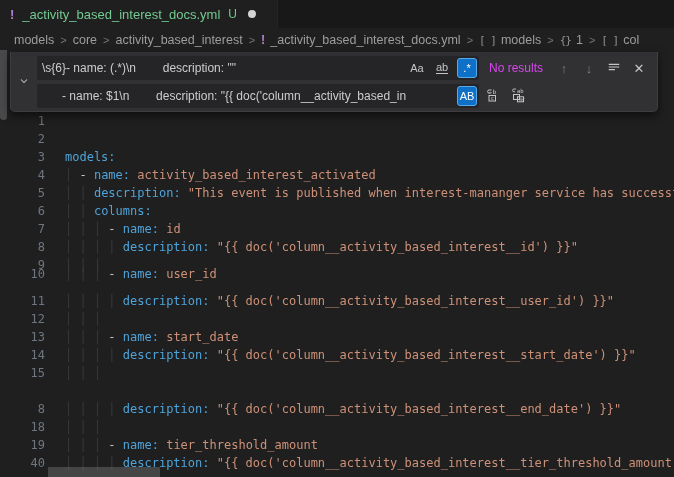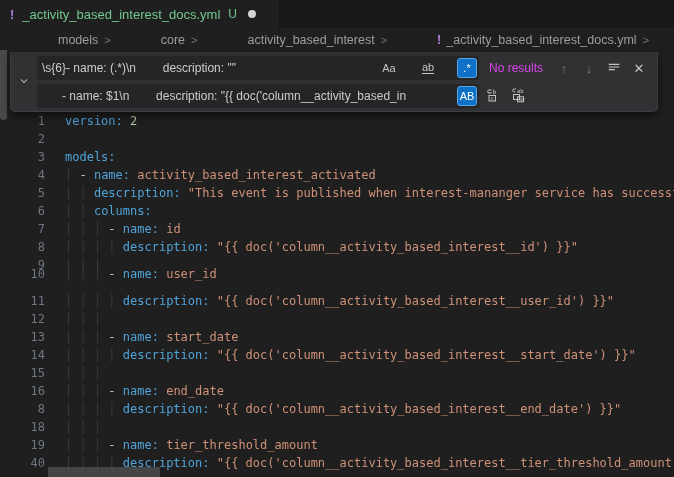--- a/index.html
+++ b/index.html
@@ -13,39 +13,39 @@
   .tab{width:278px;height:28px;background:#1f1f1f;display:flex;align-items:center;
        padding:0 10px;box-sizing:border-box;border-right:1px solid #252526;}
   .tab-file-icon{color:#b180d7;font-weight:bold;font-size:13px;margin-right:8px;}
   .tab-title{color:#73c991;font-size:13px;white-space:nowrap;}
   .tab-git{color:#73c991;font-size:12px;margin-left:8px;}
   .tab-dot{width:8px;height:8px;border-radius:50%;background:#d4d4d4;margin-left:11px;flex:none;}
   
   .breadcrumbs{position:absolute;left:0;top:28px;width:674px;height:24px;background:#1f1f1f;
     display:flex;align-items:center;padding-left:14px;box-sizing:border-box;
     font-size:12.5px;color:#9d9d9d;white-space:nowrap;overflow:hidden;}
-  .bc-item{display:inline-flex;align-items:center;margin-left:44px;}
+  .bc-item{display:inline-flex;align-items:center;}
   .bc-sep{margin:0 6px;color:#767676;font-size:11px;}
   .bc-ic{margin-right:5px;}
   .bc-ic-alert{color:#b180d7;font-weight:bold;}
   .bc-ic-array,.bc-ic-object{color:#8f8f8f;font-size:11px;font-family:"DejaVu Sans Mono",monospace;letter-spacing:-1px;}
   
   .sash{position:absolute;left:0;top:50px;width:7px;height:70px;background:#4a4a4c;border-radius:0 0 4px 4px;}
   
   .find-widget{position:absolute;left:10px;top:52px;width:648px;height:60px;
     background:#313134;border:1px solid #3c3c41;border-top:none;border-radius:0 0 5px 5px;
     box-shadow:0 4px 10px rgba(0,0,0,.55);box-sizing:border-box;display:flex;}
   .fw-left{width:26px;display:flex;align-items:center;justify-content:center;cursor:pointer;}
   .fw-main{flex:1;padding:4px 8px 4px 0;display:flex;flex-direction:column;gap:4px;}
   .fw-row{height:24px;display:flex;align-items:center;}
   .fw-input{width:442px;height:24px;background:#252528;border-radius:2px;display:flex;
     align-items:center;box-sizing:border-box;padding:0 2px 0 5px;flex:none;}
   .fw-text{flex:1;overflow:hidden;white-space:pre;font-size:12px;color:#cccccc;}
   .fw-opt{width:20px;height:20px;display:flex;align-items:center;justify-content:center;
-    color:#c5c5c5;font-size:11px;border-radius:3px;margin-left:19px;flex:none;cursor:pointer;box-sizing:border-box;}
+    color:#c5c5c5;font-size:11px;border-radius:3px;margin-left:5px;flex:none;cursor:pointer;box-sizing:border-box;}
   .fw-opt .ww{border-bottom:1px solid currentColor;padding-bottom:0;line-height:11px;}
   .fw-opt.active{background:#0e70c7;border:1px solid #57a9ea;color:#ffffff;}
   .fw-msg{color:#d946ef;font-size:12px;margin-left:10px;white-space:nowrap;}
   .fw-spacer{flex:1;}
   .fw-btn{width:20px;height:20px;display:flex;align-items:center;justify-content:center;
     color:#c5c5c5;border-radius:3px;margin-left:5px;flex:none;font-size:13px;cursor:pointer;}
   .fw-btn.dim{color:#808080;}
   
   .code-area{position:absolute;left:0;top:112px;width:674px;height:365px;}
   .row{position:absolute;left:0;width:674px;height:18px;}
@@ -102,21 +102,20 @@
     <span class="bc-sep">&gt;</span>
     <span class="bc-item">
       <span class="bc-ic bc-ic-array">[ ]</span>
       <span>col</span>
     </span>
   </div>
 
 <div class="code-area">
     <div class="row" style="top: 0px;">
       <span class="ln">1</span>
-      <span class="code"><span class="tok-k">version: </span><span class="tok-n">2</span></span>
     </div>
     <div class="row" style="top: 18px;">
       <span class="ln">2</span>
       <span class="code"></span>
     </div>
     <div class="row" style="top: 36px;">
       <span class="ln">3</span>
       <span class="code"><span class="tok-k">models:</span></span>
     </div>
     <div class="row" style="top: 54px;">
@@ -159,24 +158,20 @@
       <span class="ln">13</span>
       <span class="code"><span class="tok-g">│ │ │ </span><span class="tok-p">- </span><span class="tok-k">name: </span><span class="tok-s">start_date</span></span>
     </div>
     <div class="row" style="top: 234px;">
       <span class="ln">14</span>
       <span class="code"><span class="tok-g">│ │ │ │ </span><span class="tok-k">description: </span><span class="tok-s">"{{ doc('column__activity_based_interest__start_date') }}"</span></span>
     </div>
     <div class="row" style="top: 252px; padding-left: 28px;">
       <span class="ln">15</span>
       <span class="code"><span class="tok-g">│ │ │</span></span>
-    </div>
-    <div class="row" style="top: 270px;">
-      <span class="ln">16</span>
-      <span class="code"><span class="tok-g">│ │ │ </span><span class="tok-p">- </span><span class="tok-k">name: </span><span class="tok-s">end_date</span></span>
     </div>
     <div class="row" style="top: 288px;">
       <span class="ln">8</span>
       <span class="code"><span class="tok-g">│ │ │ │ </span><span class="tok-k">description: </span><span class="tok-s">"{{ doc('column__activity_based_interest__end_date') }}"</span></span>
     </div>
     <div class="row" style="top: 306px; padding-left: 46px;">
       <span class="ln">18</span>
       <span class="code"><span class="tok-g">│ │ │</span></span>
     </div>
     <div class="row" style="top: 324px;">

